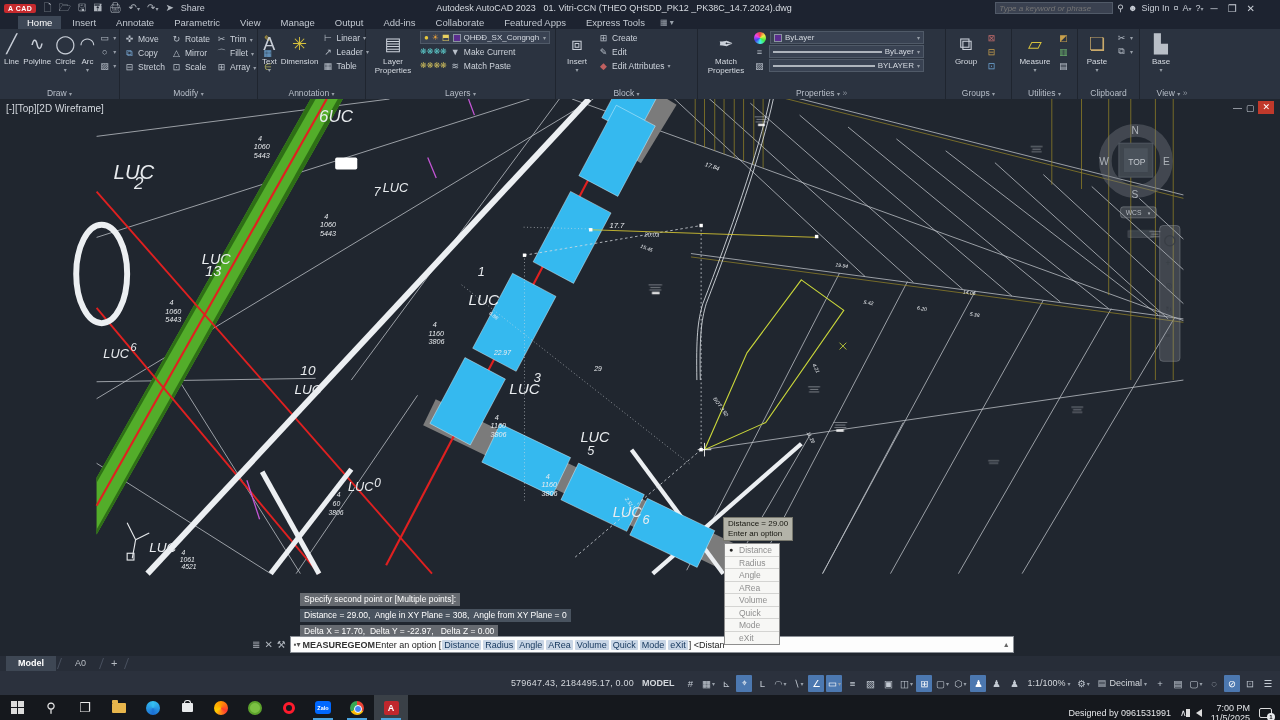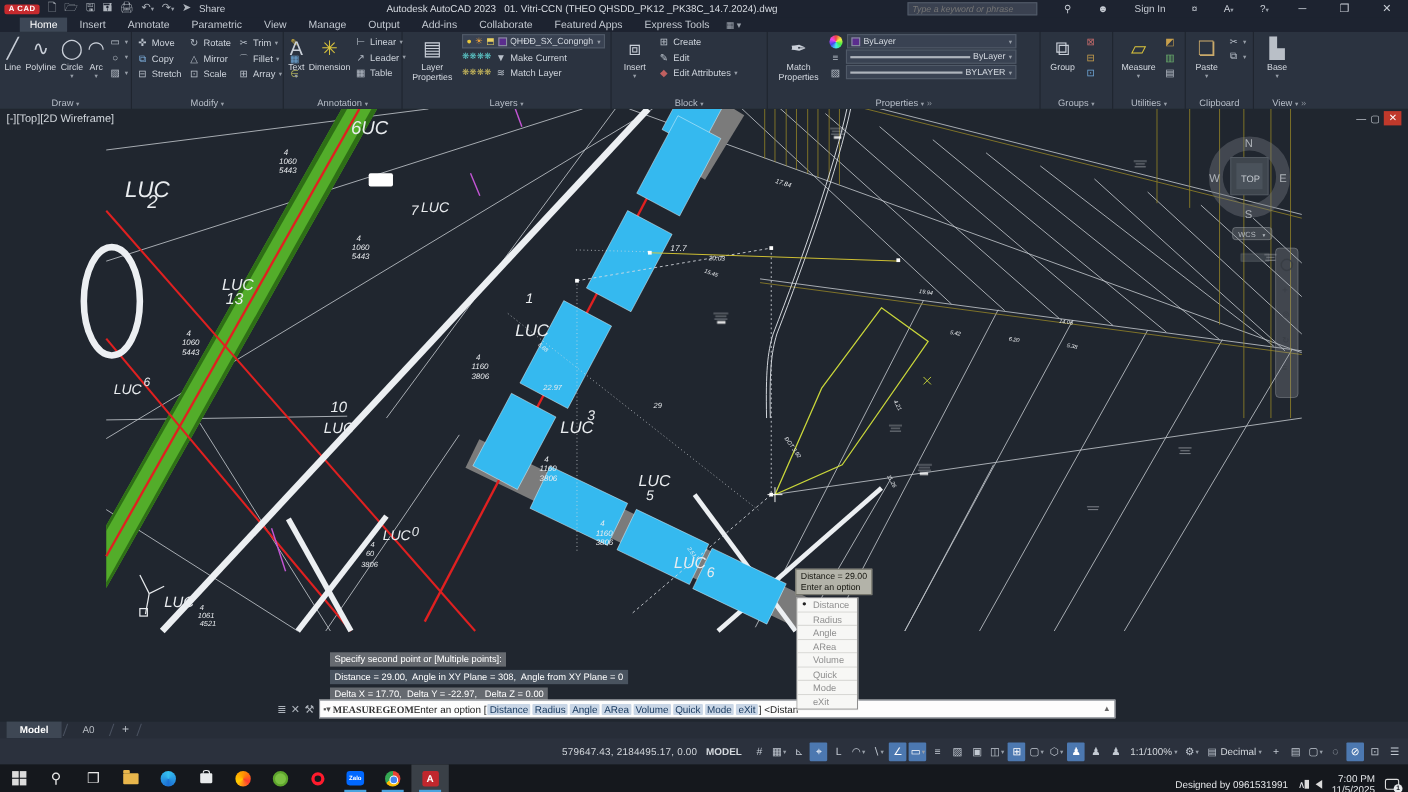--- a/index.html
+++ b/index.html
@@ -5,21 +5,21 @@
   html,body{margin:0;padding:0;background:#000;}
   *{box-sizing:border-box;font-family:"Liberation Sans",sans-serif;}
   #screen{position:relative;width:1280px;height:720px;overflow:hidden;background:#20262f;}
 
   
   .titlebar{position:absolute;left:0;top:0;width:1280px;height:16px;background:#1d2330;display:flex;align-items:center;color:#c9ced6;font-size:9px;}
   .qat{display:flex;align-items:center;gap:7px;padding-left:4px;}
   .acad-logo{background:#c62a2e;color:#fff;font-weight:bold;font-size:7px;padding:1px 4px;border-radius:2px;letter-spacing:.5px;}
   .qat .ic{color:#aeb4bc;font-size:10px;line-height:14px;}
   .title-center{flex:1;text-align:center;color:#d7dbe1;white-space:nowrap;overflow:hidden;padding-left:28px;}
-  .title-right{display:flex;align-items:center;gap:24px;padding-right:12px;}
+  .title-right{display:flex;align-items:center;gap:4px;padding-right:22px;}
   .searchbox{width:118px;height:12px;background:#3a4150;border:1px solid #515a68;color:#8b929c;font-style:italic;font-size:8px;padding:0 3px;}
   .winbtn{color:#c9ced6;font-size:10px;padding:0 3px;}
 
   
   .rtabs{position:absolute;left:0;top:16px;width:1280px;height:13px;background:#1d2330;display:flex;align-items:center;gap:2px;font-size:9.5px;color:#c3c9d1;padding-left:18px;}
   .rtab{padding:0 9px;height:13px;line-height:13px;}
   .rtab.active{background:#3d4756;color:#fff;}
   .rtab-extra{color:#9aa1ab;font-size:8px;margin-left:4px;}
 
   
@@ -52,21 +52,21 @@
   
   .hist{position:absolute;left:300px;top:494px;z-index:5;font-family:"DejaVu Sans Mono",monospace;font-size:8.5px;color:#fff;line-height:11px;}
   .hist div{display:table;padding:1px 4px;margin-bottom:3px;background:rgba(118,122,127,.82);white-space:pre;}
   .hist .hl{background:#49535f;}
 
   
   .cmdrow{position:absolute;left:252px;top:537px;z-index:6;display:flex;align-items:center;gap:4px;}
   .cmdic{color:#aeb4bc;font-size:10px;}
   .cmdbar{width:724px;height:17px;background:#fdfdfd;border:1px solid #8a8f96;display:flex;align-items:center;font-family:"DejaVu Sans Mono",monospace;font-size:9px;color:#222;padding:0 3px;white-space:nowrap;overflow:hidden;}
   .cmdbar .dk{color:#555;font-size:8px;margin-right:2px;}
-  .cmdname{font-weight:bold;color:#333;font-family:Liberation Serif, serif;}
+  .cmdname{font-weight:bold;color:#333;}
   .chip{background:#c9d6e6;color:#14365c;padding:0 2px;margin:0 1px;border-radius:1px;}
   .cmdbar .endarrow{margin-left:auto;color:#666;font-size:7px;}
 
   
   .tip{position:absolute;left:723px;top:418px;z-index:10;background:#b3b3a9;border:1px solid #77776d;color:#15150f;font-size:8px;line-height:10px;padding:1px 4px;white-space:nowrap;}
   .ctx{position:absolute;left:724px;top:444px;z-index:11;width:56px;background:#f2f2f0;border:1px solid #8e8e8e;font-size:8.5px;color:#8f8f8f;}
   .ctx-item{height:12.5px;line-height:12.5px;padding-left:14px;border-bottom:1px solid #d4d4d2;position:relative;background:#f7f7f5;}
   .ctx-item:last-child{border-bottom:none;}
   .ctx-item .blt{position:absolute;left:4px;top:0;color:#222;font-size:7px;}
 
@@ -307,21 +307,21 @@
             <span class="car" style="margin-left:auto">▾</span>
           </div>
           <div class="minirow">
             <span class="tinyic" style="color:#5bc8c8">❋❋❋❋</span>
             <span class="mic">▼</span>
               <span>Make Current</span>
           </div>
           <div class="minirow">
             <span class="tinyic" style="color:#c8b85b">❋❋❋❋</span>
             <span class="mic">≋</span>
-              <span>Match Layer</span>
+              <span>Match Paste</span>
           </div>
         </div>
       </div>
       <div class="plabel"><span>Layers</span> <span class="car">▾</span></div>
     </div>
 
     <div class="panel" style="width:142px">
       <div class="pbody">
         <div class="bigtool" style="width:34px">
             <span class="bic">⧈</span>

